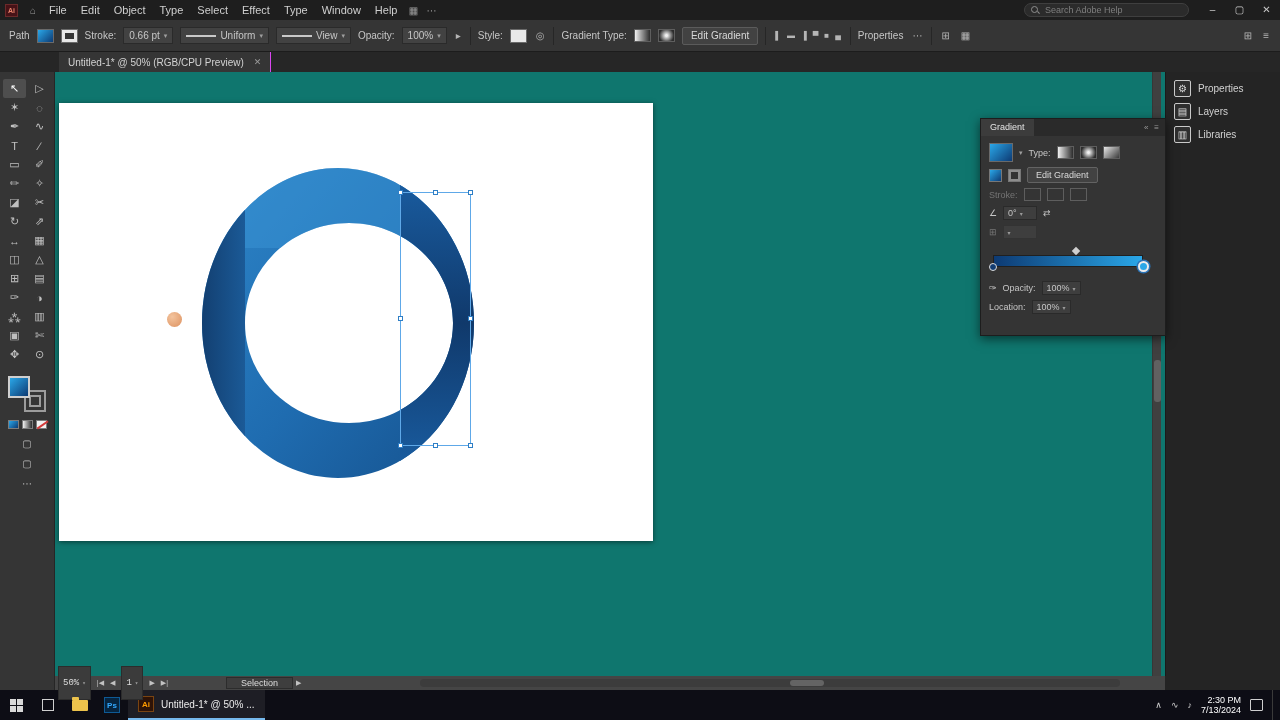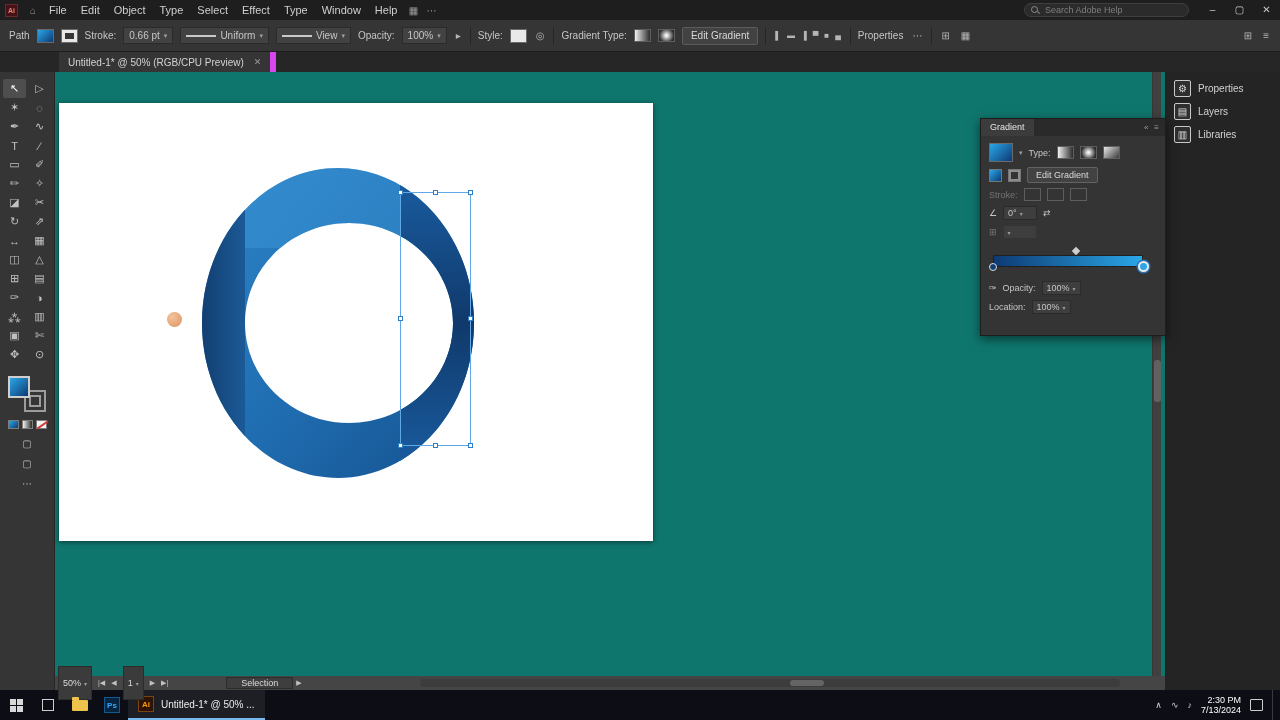--- a/index.html
+++ b/index.html
@@ -36,21 +36,21 @@
   .dd::after { content:"▾"; font-size:7px; color:#9f9f9f; }
   .line-sw { width:30px; height:2px; background:#c9c9c9; }
   .cb-btn { background:#424242; border:1px solid #5b5b5b; height:18px; padding:0 8px; color:#d8d8d8;
             font-size:10px; display:inline-flex; align-items:center; border-radius:2px; }
   .cb-ico { color:#b5b5b5; font-size:10px; padding:0 2px; }
   .align-ico { color:#b5b5b5; font-size:8px; padding:0 2px; }
 
   
   #tabbar { height:20px; background:#262626; display:flex; align-items:stretch; padding-left:59px; flex:0 0 auto; }
   .doc-tab { background:#353535; display:flex; align-items:center; gap:10px; padding:0 9px; font-size:10px;
-             color:#d2d2d2; border-right:6px solid #d946ef; }
+             color:#d2d2d2; border-right:1px solid #d946ef; }
   .doc-tab .close-x { color:#9a9a9a; font-size:9px; }
 
   
   #main { flex:1 1 auto; display:flex; min-height:0; }
 
   #toolbar { width:55px; background:#353535; border-right:1px solid #262626; display:flex; flex-direction:column;
              align-items:center; padding-top:7px; flex:0 0 auto; }
   #tools-grid { display:grid; grid-template-columns:23px 23px; gap:0 2px; }
   .tool { width:23px; height:19px; display:flex; align-items:center; justify-content:center; font-size:11px;
           color:#c0c0c0; border-radius:2px; }
@@ -117,21 +117,21 @@
   .dock-icon { width:17px; height:17px; border:1px solid #c9c9c9; border-radius:2px; background:#2f2f2f;
                color:#dcdcdc; font-size:10px; display:flex; align-items:center; justify-content:center; flex:0 0 auto; }
   .dock-label { font-size:10px; color:#d2d2d2; }
 
   
   #statusbar { height:14px; background:#454545; display:flex; align-items:center; font-size:9px; color:#dcdcdc;
                position:relative; flex:0 0 auto; }
   #sb-lspace { width:55px; height:100%; background:#353535; border-right:1px solid #262626; flex:0 0 auto; }
   #sb-rspace { width:115px; height:100%; background:#242424; margin-left:auto; flex:0 0 auto; }
   .sb-dd { display:inline-flex; align-items:center; gap:3px; background:#3b3b3b; border:1px solid #2c2c2c;
-           height:16px; padding:16px 4px; margin:0 3px; }
+           height:16px; padding:16px 4px; margin:0 3px;font-family:Liberation Mono, monospace; }
   .sb-dd::after { content:"▾"; font-size:6px; color:#9d9d9d; }
   .sb-nav { font-size:7px; color:#c2c2c2; padding:0 3px; }
   .sb-status { margin-left:55px; background:#3e3e3e; border:1px solid #2c2c2c; height:12px; padding:0 14px;
                display:inline-flex; align-items:center; }
   #hscroll { position:absolute; left:420px; width:700px; top:3px; height:8px; background:#3c3c3c; border-radius:4px; }
   #hscroll .thumb { position:absolute; left:370px; width:34px; top:1px; height:6px; background:#646464; border-radius:3px; }
 
   
   #taskbar { height:30px; background:#0d0d15; display:flex; align-items:center; flex:0 0 auto; }
   .tk-item { width:32px; height:30px; display:flex; align-items:center; justify-content:center; }

